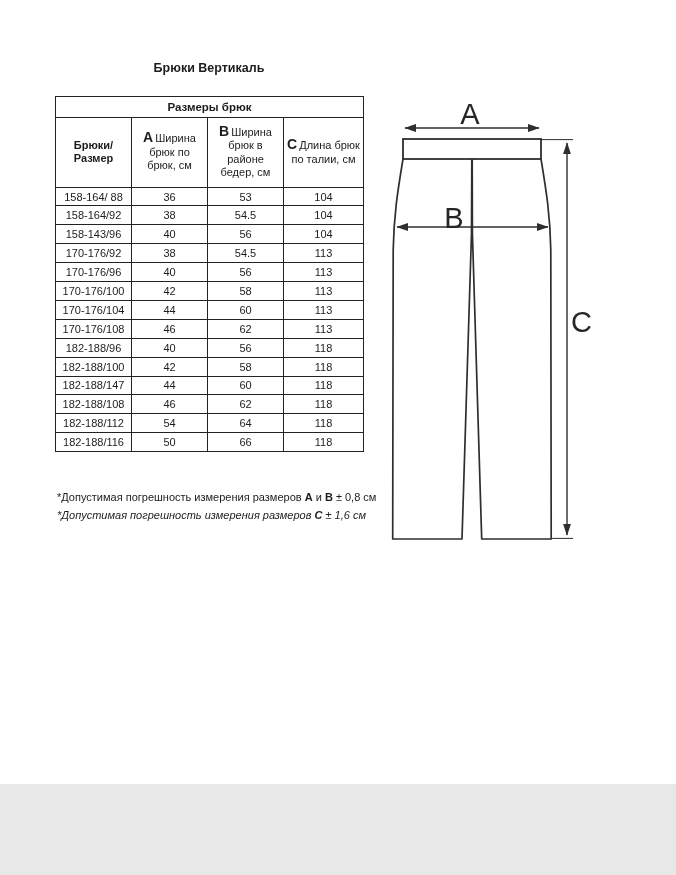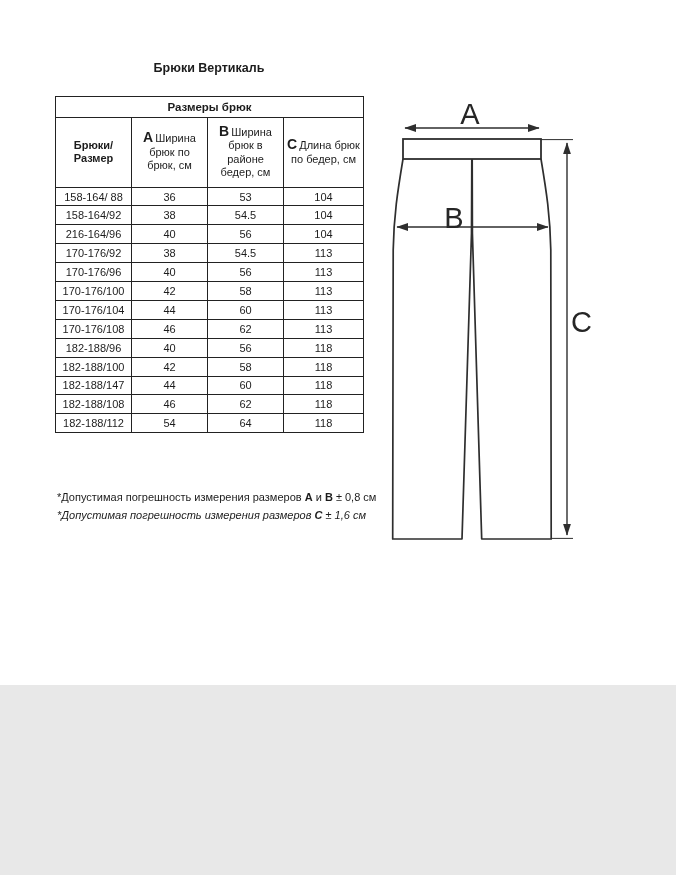--- a/index.html
+++ b/index.html
@@ -1,19 +1,19 @@
 <!DOCTYPE html>
 <html><head>
 <meta charset="utf-8">
 <style>
   html, body { margin: 0; padding: 0; background: #e8e8e8; }
   .page {
     position: relative;
     width: 676px;
-    height: 685px;
+    height: 784px;
     margin: 0 auto;
     background: #ffffff;
     font-family: "Liberation Sans", sans-serif;
     color: #1f1f1f;
     overflow: hidden;
   }
   .doc-title {
     position: absolute;
     left: 55px;
     top: 61px;
@@ -98,38 +98,38 @@
         <col style="width:80px">
     </colgroup>
     <thead>
       <tr>
         <th colspan="4" class="caption-cell">Размеры брюк</th>
       </tr>
       <tr class="colhead">
         <th class="size-col"><span>Брюки/Размер</span></th>
         <th><span class="dim-letter">A</span><span>Ширина брюк по брюк, см</span></th>
         <th><span class="dim-letter">B</span><span>Ширина брюк в районе бедер, см</span></th>
-        <th><span class="dim-letter">C</span><span>Длина брюк по бедер, см</span></th>
+        <th><span class="dim-letter">C</span><span>Длина брюк по талии, см</span></th>
       </tr>
     </thead>
     <tbody>
         <tr>
           <td>158-164/ 88</td>
           <td>36</td>
           <td>53</td>
           <td>104</td>
         </tr>
         <tr>
           <td>158-164/92</td>
           <td>38</td>
           <td>54.5</td>
           <td>104</td>
         </tr>
         <tr>
-          <td>216-164/96</td>
+          <td>158-143/96</td>
           <td>40</td>
           <td>56</td>
           <td>104</td>
         </tr>
         <tr>
           <td>170-176/92</td>
           <td>38</td>
           <td>54.5</td>
           <td>113</td>
         </tr>
@@ -178,20 +178,26 @@
         <tr>
           <td>182-188/108</td>
           <td>46</td>
           <td>62</td>
           <td>118</td>
         </tr>
         <tr>
           <td>182-188/112</td>
           <td>54</td>
           <td>64</td>
+          <td>118</td>
+        </tr>
+        <tr>
+          <td>182-188/116</td>
+          <td>50</td>
+          <td>66</td>
           <td>118</td>
         </tr>
       </tbody>
   </table>
 
   <p class="note note-1">
     <span>*Допустимая погрешность измерения размеров </span><b>A</b><span> и </span><b>B</b><span> ± 0,8 см</span>
   </p>
   <p class="note note-2">
     <span>*Допустимая погрешность измерения размеров </span><b>C</b><span></span><b></b><span> ± 1,6 см</span>

